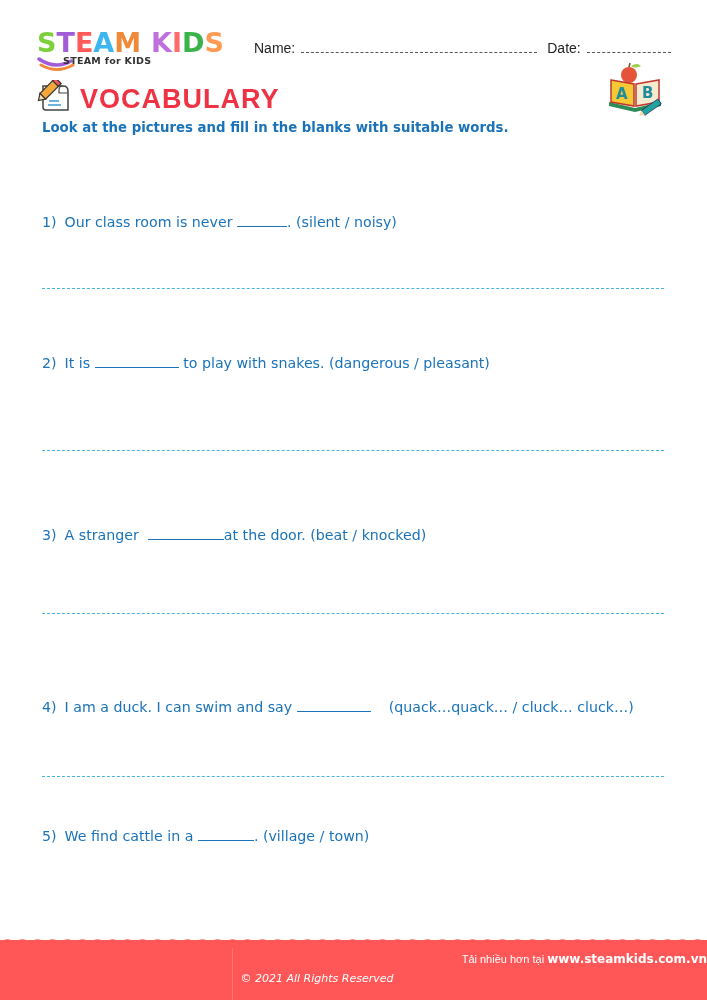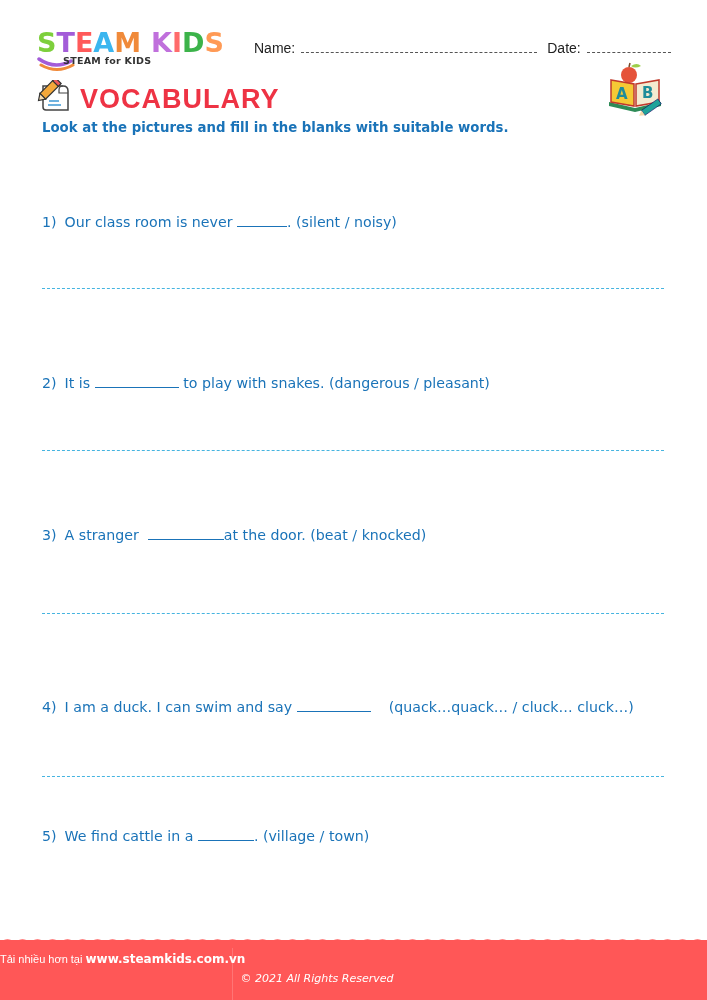--- a/index.html
+++ b/index.html
@@ -27,21 +27,21 @@
 
     .question { position: absolute; left: 42px; font-family: "DejaVu Sans", sans-serif; font-size: 14.2px; color: #1a73b8; white-space: nowrap; margin-top: 7px; }
     .question .num { display: inline-block; margin-right: 8px; }
     .blank { display: inline-block; border-bottom: 1px solid #1a73b8; height: 14px; vertical-align: baseline; }
 
     .answer-line { position: absolute; left: 42px; width: 622px; height: 0; border-top: 1.5px dashed #45b4e0; }
 
     .footer { position: absolute; left: 0; top: 940px; width: 707px; height: 60px; background: #ff5757; }
     .footer-scallop { position: absolute; left: 0; top: 935px; width: 707px; height: 12px; }
     .footer-divider { position: absolute; left: 232px; top: 948px; width: 1px; height: 52px; background: rgba(255,255,255,0.18); }
-    .footer-line1 { position: absolute; left: 0; width: 707px; top: 952px; text-align: left; color: #ffffff; font-family: "Liberation Sans", sans-serif; font-size: 11px; white-space: nowrap; }
+    .footer-line1 { position: absolute; left: 0; width: 707px; top: 952px; text-align: right; color: #ffffff; font-family: "Liberation Sans", sans-serif; font-size: 11px; white-space: nowrap; }
     .footer-line1 .url { font-family: "DejaVu Sans", sans-serif; font-weight: bold; font-size: 12px; }
     .footer-line2 { position: absolute; left: 0; width: 634px; top: 972px; text-align: center; color: #ffffff; font-family: "DejaVu Sans", sans-serif; font-style: italic; font-size: 11px; white-space: nowrap; }
   </style>
 </head>
 <body>
 
 <div class="logo">
   <div class="logo-main">
     <span style="color:#7dcf3c">S</span><span style="color:#a35cd8">T</span><span style="color:#ff5a5a">E</span><span style="color:#3bb6ef">A</span><span style="color:#f08a3a">M</span><span style="width:10px"></span><span style="color:#c070dc">K</span><span style="color:#ff6b6b">I</span><span style="color:#3cb34a">D</span><span style="color:#ff9a55">S</span>
   </div>
@@ -84,21 +84,21 @@
   </g>
 </svg>
 
 <div class="instructions">Look at the pictures and fill in the blanks with suitable words.</div>
 
 <div class="question" style="top:206px">
   <span class="num">1)</span><span>Our class room is never </span><span class="blank" style="width:50px"></span><span>. (silent / noisy)</span>
 </div>
 <div class="answer-line" style="top:288px"></div>
 
-<div class="question" style="top:367px">
+<div class="question" style="top:347px">
   <span class="num">2)</span><span>It is </span><span class="blank" style="width:84px"></span><span> to play with snakes. (dangerous / pleasant)</span>
 </div>
 <div class="answer-line" style="top:450px"></div>
 
 <div class="question" style="top:519px">
   <span class="num">3)</span><span style="white-space:pre">A stranger  </span><span class="blank" style="width:76px"></span><span>at the door. (beat / knocked)</span>
 </div>
 <div class="answer-line" style="top:613px"></div>
 
 <div class="question" style="top:691px">

